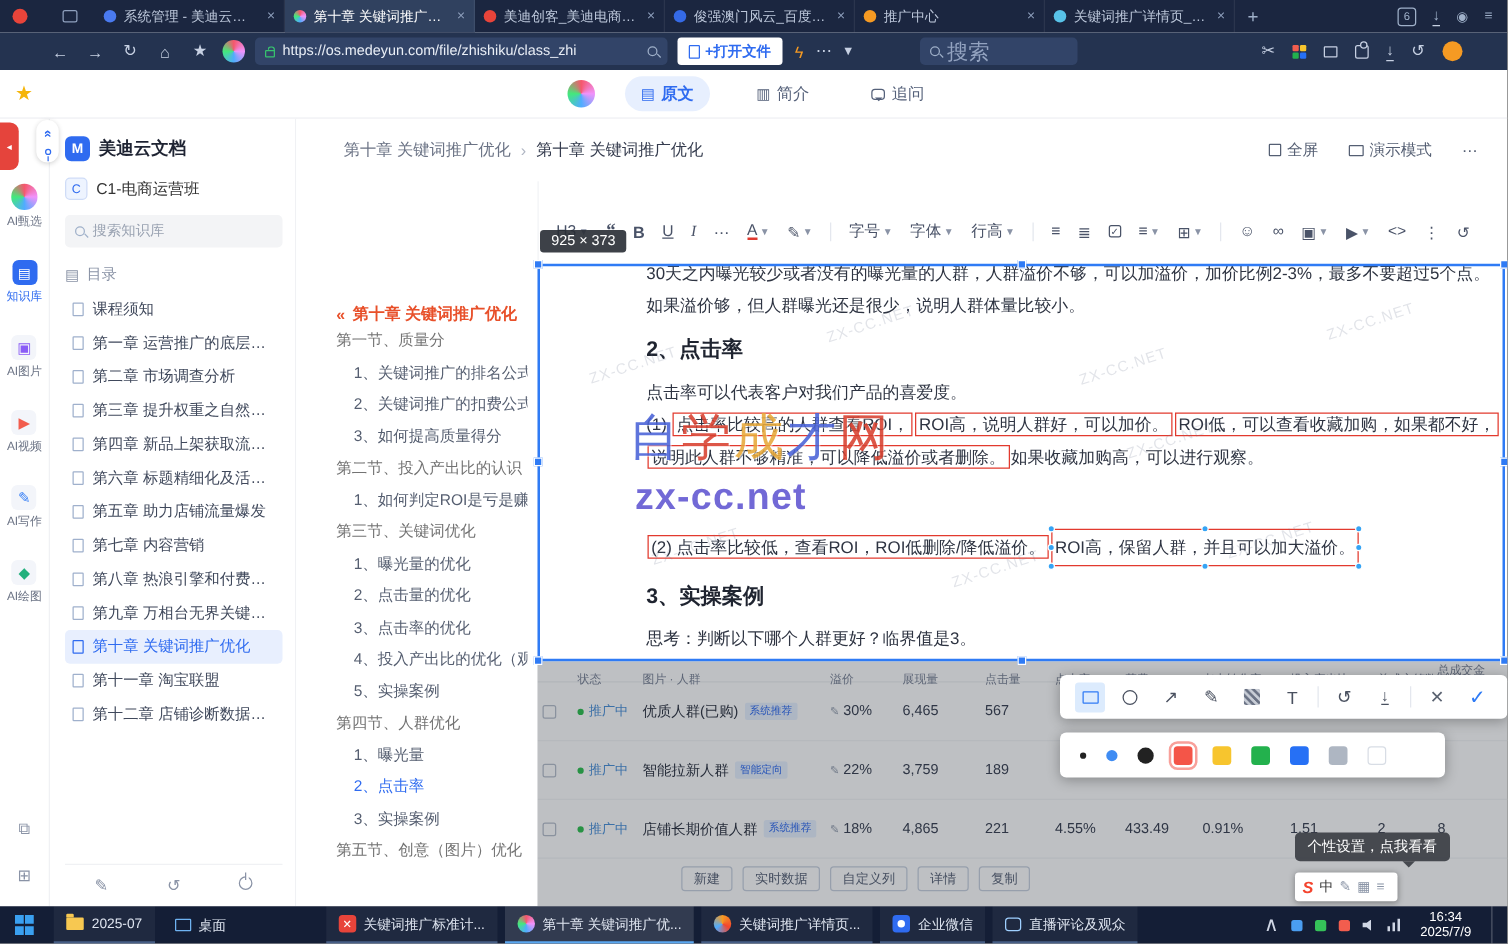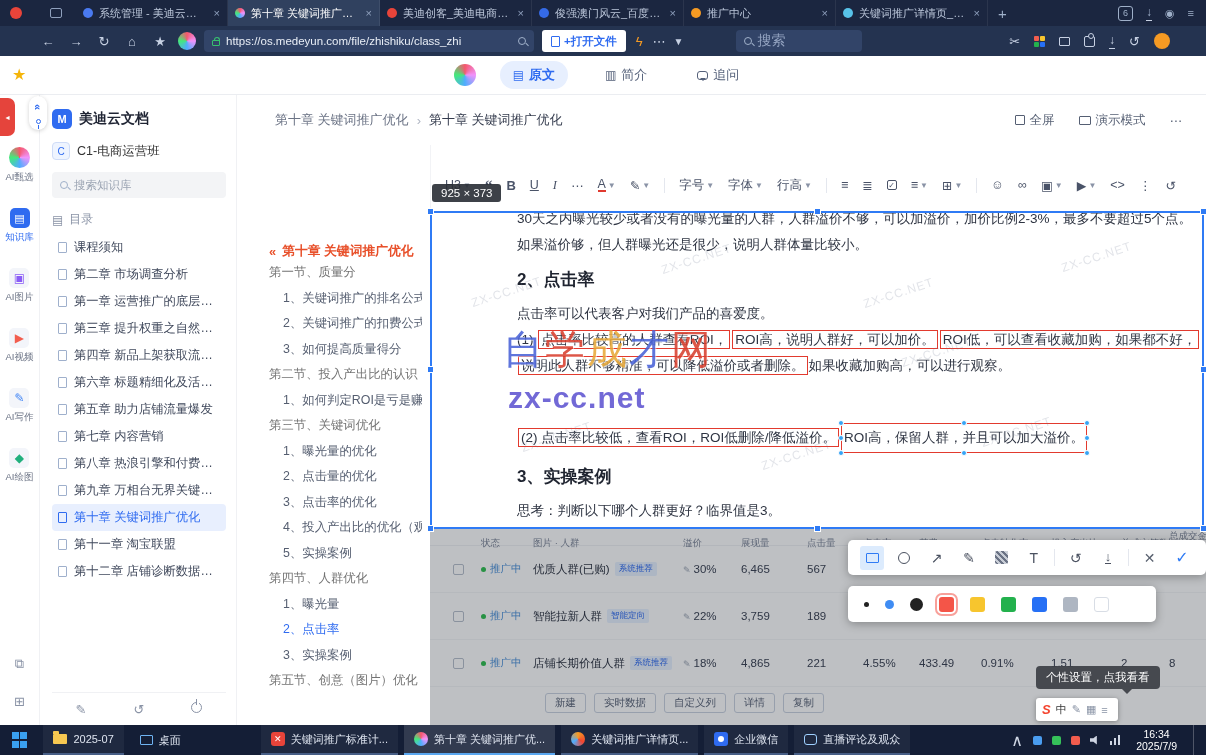--- a/index.html
+++ b/index.html
@@ -30,21 +30,21 @@
   .urlpill { width:330px; height:22px; background:#324468; border-radius:4px; display:flex; align-items:center; padding:0 8px; gap:6px; font-size:11.5px; color:#e9eef6; }
   .lock { width:8px; height:6px; border:1.2px solid #37c26e; border-radius:1px; position:relative; margin-top:3px; flex:0 0 auto; }
   .lock:before { content:""; position:absolute; left:1px; top:-4px; width:4px; height:3px; border:1.2px solid #37c26e; border-bottom:none; border-radius:3px 3px 0 0; }
   .urltext { flex:1; white-space:nowrap; overflow:hidden; }
   .lens { width:8px; height:8px; border:1.4px solid #9fb0c9; border-radius:50%; position:relative; flex:0 0 auto; }
   .lens:after { content:""; position:absolute; width:4px; height:1.4px; background:#9fb0c9; transform:rotate(45deg); right:-4px; bottom:-1px; }
   .openfile { margin-left:8px; height:22px; background:#fff; border-radius:3px; color:#2f6bf0; font-size:11.5px; display:flex; align-items:center; gap:4px; padding:0 9px; font-weight:bold; }
   .of-ic { width:9px; height:11px; border:1.2px solid #2f6bf0; border-radius:1px; }
   .bolt { color:#f59a23; font-size:13px; margin-left:10px; }
   .navdots { margin-left:10px; } .navchev { margin-left:8px; font-size:10px; }
-  .searchpill { margin-left:52px; width:126px; height:22px; background:#324468; border-radius:4px; display:flex; align-items:center; gap:6px; padding:0 8px; color:#93a3c0; font-size:14px; }
+  .searchpill { margin-left:52px; width:126px; height:22px; background:#324468; border-radius:4px; display:flex; align-items:center; gap:6px; padding:0 8px; color:#93a3c0; font-size:17px; }
   .nav-right { margin-left:auto; display:flex; align-items:center; gap:14px; padding-right:36px; }
   .frame-ic { width:11px; height:9px; border:1.3px solid #c7d1e3; border-radius:1px; }
   .grid-ic { width:11px; height:11px; display:grid; grid-template-columns:5px 5px; gap:1px; }
   .grid-ic i { width:5px; height:5px; border-radius:1px; } .grid-ic i:nth-child(1){background:#f25d4e;} .grid-ic i:nth-child(2){background:#f7c52e;} .grid-ic i:nth-child(3){background:#23b14d;} .grid-ic i:nth-child(4){background:#2670f5;}
   .puz { width:11px; height:11px; border:1.3px solid #c7d1e3; border-radius:2px; position:relative; }
   .puz:before { content:""; position:absolute; top:-4px; left:3px; width:4px; height:4px; border-radius:50%; border:1.3px solid #c7d1e3; background:#243350; }
   .dl-ic { border-bottom:1.5px solid #c7d1e3; padding-bottom:1px; font-size:12px; }
   .avatar { width:16px; height:16px; border-radius:50%; background:#f59a23; }
   
   .modebar { position:absolute; left:0; top:56px; width:1206px; height:39px; background:#fff; border-bottom:1px solid #ebedf1; display:flex; align-items:center; justify-content:center; gap:24px; }
@@ -110,21 +110,21 @@
   .dochead { font-size:17px; font-weight:bold; color:#1f2430; line-height:23px; margin:10px 0; white-space:nowrap; }
   .dochead.case { margin-top:12px; }
   .redbox { border:1.6px solid #e23a2e; padding:1px 2px; margin:0 1px; }
   .activebox { position:relative; display:inline-block;margin-top:44px; }
   .bh { position:absolute; width:6px; height:6px; border-radius:50%; background:#35a4f5; border:1px solid #fff; }
   .bh.tl{left:-4px;top:-4px;} .bh.tm{left:50%;margin-left:-3px;top:-4px;} .bh.tr{right:-4px;top:-4px;}
   .bh.ml{left:-4px;top:50%;margin-top:-3px;} .bh.mr{right:-4px;top:50%;margin-top:-3px;}
   .bh.bl{left:-4px;bottom:-4px;} .bh.bm{left:50%;margin-left:-3px;bottom:-4px;} .bh.br{right:-4px;bottom:-4px;}
   
   .ptable { position:absolute; left:430px; top:530px; width:776px; height:195px; background:#fff; font-size:11.5px; color:#3a4152; overflow:hidden; }
-  .prow { display:grid; grid-template-columns:28px 52px 150px 58px 66px 56px 56px 62px 70px 70px 48px 46px; align-items:center; padding-left:23px; }
+  .prow { display:grid; grid-template-columns:28px 52px 150px 58px 66px 56px 56px 62px 70px 70px 48px 46px; align-items:center; padding-left:4px; }
   .phead { height:16px; font-size:9.5px; color:#7a8396; border-bottom:1px solid #f0f1f4; }
   .pdata { height:47px; border-bottom:1px solid #f4f5f7; }
   .pcheck { width:11px; height:11px; border:1px solid #b7bfcc; border-radius:2px; }
   .pstat { display:flex; align-items:center; gap:4px; color:#4a90d9; font-size:10.5px; }
   .pdot { width:5px; height:5px; border-radius:50%; background:#2fbf4f; }
   .pname { display:flex; align-items:center; gap:5px; font-size:11.5px; color:#2e3442; white-space:nowrap; overflow:hidden; }
   .pbadge { background:#e8f1ff; color:#2f6bf0; font-size:8.5px; padding:1px 4px; border-radius:2px; flex:0 0 auto; }
   .pedit { color:#9aa3b2; font-size:9px; margin-right:3px; }
   .pfoot { position:absolute; left:115px; top:163px; display:flex; gap:8px; }
   .pfoot span { border:1px solid #c9d2e0; color:#5a6478; font-size:10.5px; padding:2px 9px; border-radius:3px; background:#fff; }
@@ -340,25 +340,25 @@
       <span>▤</span>
       <span>目录</span>
     </div>
     <div class="chapters">
       <div class="chap">
           <span class="pg"></span>
           <span>课程须知</span>
         </div>
       <div class="chap">
           <span class="pg"></span>
+          <span>第一章 运营推广的底层逻辑</span>
+        </div>
+      <div class="chap">
+          <span class="pg"></span>
           <span>第二章 市场调查分析</span>
-        </div>
-      <div class="chap">
-          <span class="pg"></span>
-          <span>第一章 运营推广的底层逻辑</span>
         </div>
       <div class="chap">
           <span class="pg"></span>
           <span>第三章 提升权重之自然搜索</span>
         </div>
       <div class="chap">
           <span class="pg"></span>
           <span>第四章 新品上架获取流量秘籍</span>
         </div>
       <div class="chap">

